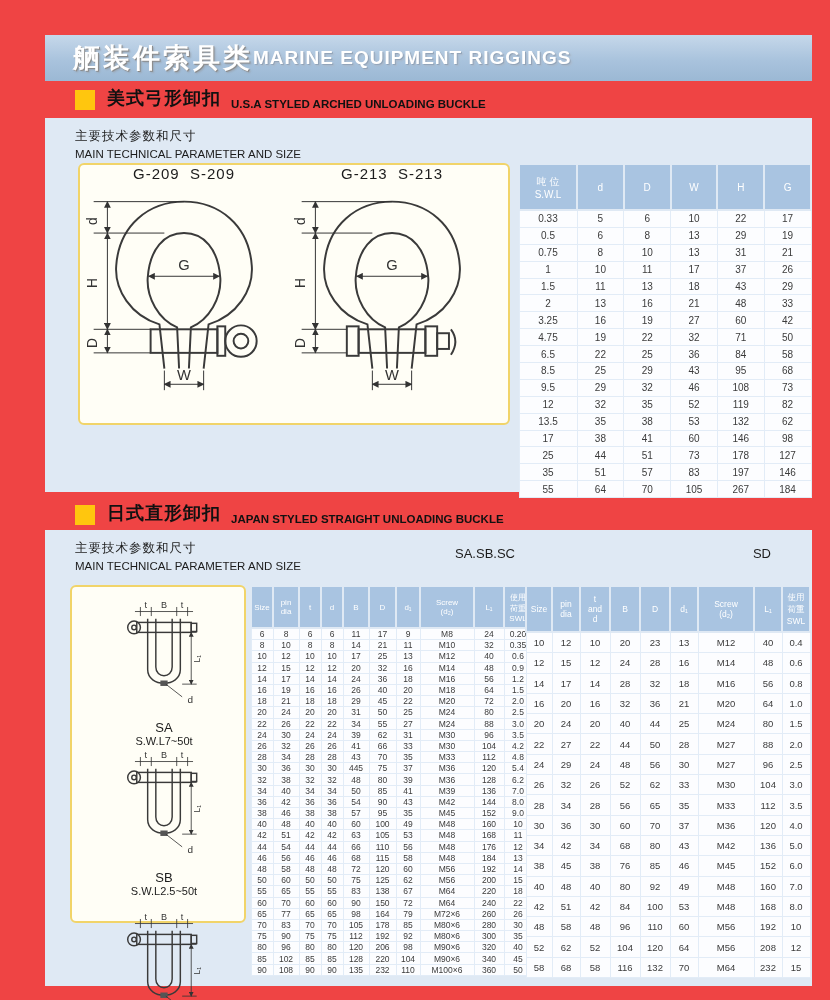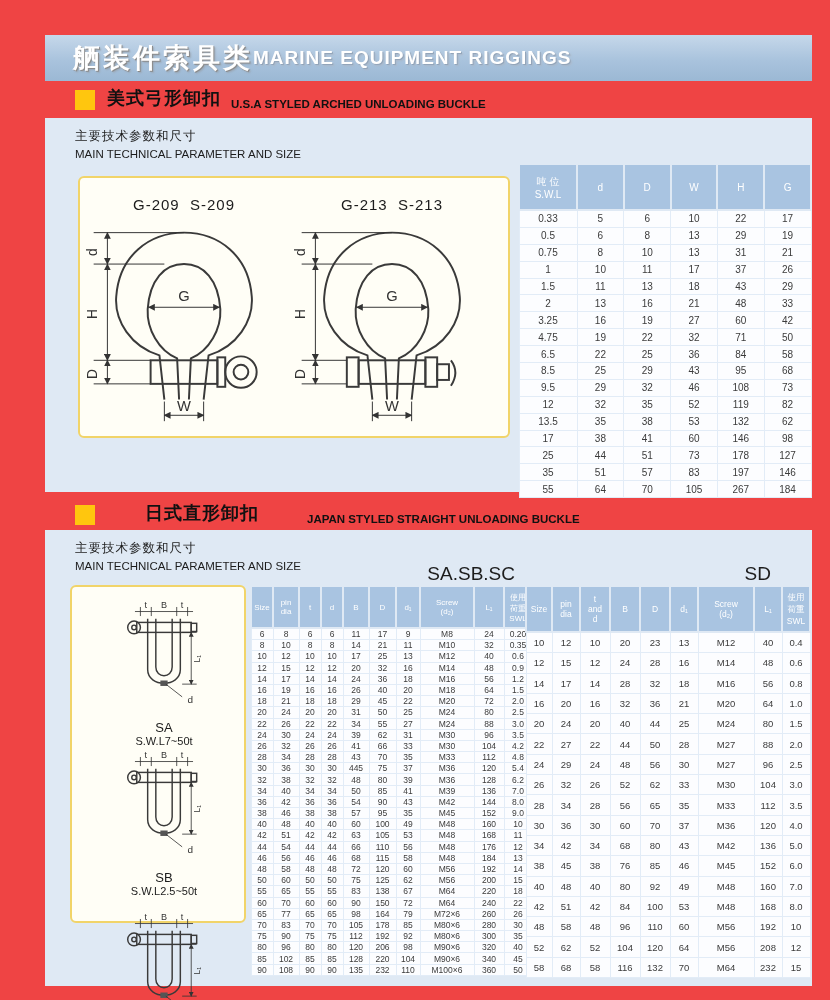--- a/index.html
+++ b/index.html
@@ -37,21 +37,21 @@
   table{border-collapse:collapse;table-layout:fixed;}
   th{background:#a9c4e1;color:#fff;font-weight:normal;white-space:pre-line;
      border:2px solid #dfe9f4;padding:0;vertical-align:middle;text-align:center;}
   td{background:#fcfdff;border:1px solid #e2ecf7;padding:0;text-align:center;color:#3b3b3b;}
 
   #t1{position:absolute;left:518px;top:163px;width:294px;}
   #t1 th{height:44px;font-size:10px;}
   #t1 td{height:15.9px;font-size:10px;}
   #t1 th:nth-child(1){width:56px;}
 
-  .tbl-caption{position:absolute;top:563px;font-size:19px;color:#1c1c1c;text-align:right;}
+  .tbl-caption{position:absolute;top:546px;font-size:13px;color:#1c1c1c;text-align:right;}
   #cap-sasbsc{left:250px;width:265px;}
   #cap-sd{left:525px;width:246px;}
 
   #t2{position:absolute;left:250px;top:585px;width:266px;}
   #t2 th{height:40px;font-size:8px;}
   #t2 td{height:10.2px;font-size:8.5px;line-height:10px;}
   #t2 th:nth-child(1){width:20px}#t2 th:nth-child(2){width:24px}
   #t2 th:nth-child(3){width:20px}#t2 th:nth-child(4){width:20px}
   #t2 th:nth-child(5){width:24px}#t2 th:nth-child(6){width:25px}
   #t2 th:nth-child(7){width:22px}#t2 th:nth-child(8){width:52px}
@@ -84,21 +84,21 @@
     <span class="sec-zh">美式弓形卸扣</span>
     <span class="sec-en">U.S.A STYLED ARCHED UNLOADING BUCKLE</span>
   </div>
 
   <div class="panel" style="top:118px;height:374px;"></div>
   <div class="param" style="left:75px;top:128px;">
     <div class="zh">主要技术参数和尺寸</div>
     <div class="en">MAIN TECHNICAL PARAMETER AND SIZE</div>
   </div>
 
-  <div class="dbox" style="left:78px;top:176px;width:432px;height:262px;padding-top:18px;">
+  <div class="dbox" style="left:78px;top:163px;width:432px;height:262px;">
     <div class="dcell" style="width:208px;">
       <div class="dlabel">G-209  S-209</div>
       <svg width="200" height="218" viewBox="0 0 200 222">
         <defs>
           <marker id="arA" viewBox="0 0 10 10" refX="9" refY="5" markerWidth="7" markerHeight="7" orient="auto-start-reverse">
             <path d="M0 0L10 5L0 10z" fill="#333"></path>
           </marker>
         </defs>
         <g fill="none" stroke="#3a3a3a" stroke-width="2">
           <path d="M 80 190 L 75 145 C 46 136 29 110 31 85 C 34 44 64 20 100 20 C 136 20 166 44 169 85 C 171 110 154 136 125 145 L 120 190"></path>
@@ -311,21 +311,21 @@
           <td>55</td>
           <td>64</td>
           <td>70</td>
           <td>105</td>
           <td>267</td>
           <td>184</td>
         </tr>
       </tbody>
     </table>
 
-  <div class="sec-head" style="top:501px;gap:38px;">
+  <div class="sec-head" style="top:501px;">
     <span class="bullet"></span>
     <span class="sec-zh">日式直形卸扣</span>
     <span class="sec-en">JAPAN STYLED STRAIGHT UNLOADING BUCKLE</span>
   </div>
 
   <div class="panel" style="top:530px;height:456px;"></div>
   <div class="param" style="left:75px;top:540px;">
     <div class="zh">主要技术参数和尺寸</div>
     <div class="en">MAIN TECHNICAL PARAMETER AND SIZE</div>
   </div>

